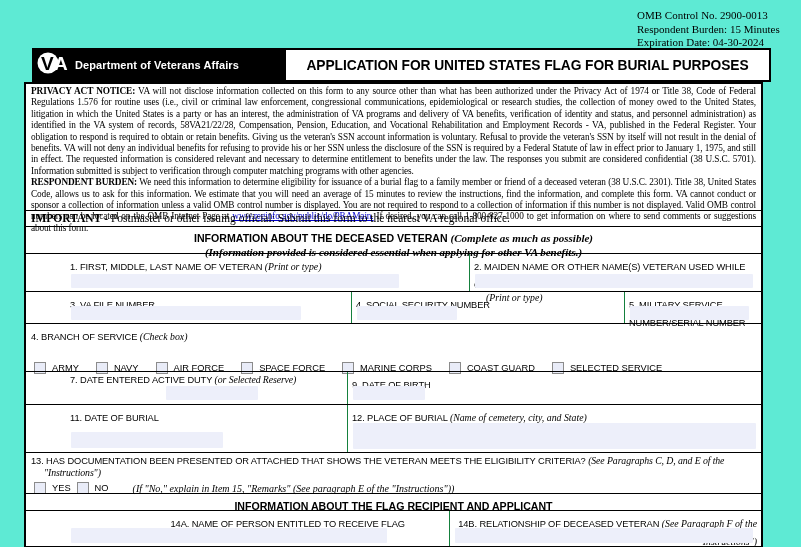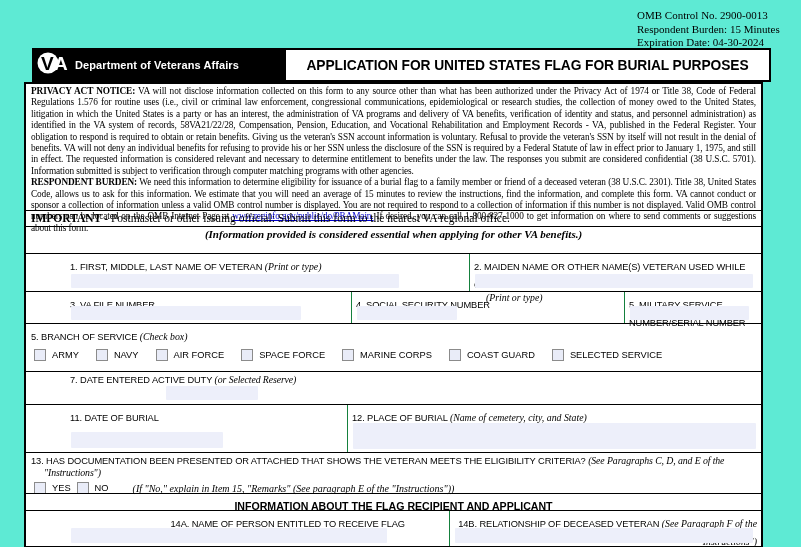--- a/index.html
+++ b/index.html
@@ -61,21 +61,21 @@
   .in-other { position:relative; display:inline-block; width:108px; height:13px; background:#edeffa; vertical-align:middle; margin-left:4px; }
   .in-7  { left:100px; width:92px; bottom:4px; }
   .in-8  { left:118px; width:86px; bottom:4px; }
   .in-9  { left:5px; width:72px; bottom:4px; }
   .in-10 { left:5px; width:64px; bottom:4px; }
   .in-11 { left:5px; width:152px; bottom:4px; height:16px; }
   .in-12 { left:5px; right:5px; bottom:3px; height:26px; }
   .in-14a { left:5px; right:22px; bottom:3px; height:15px; }
   .in-14b { left:5px; right:8px; bottom:3px; height:15px; }
 
-  .cb-row { display:flex; align-items:center; gap:17px; margin-top:5px; margin-left:3px; }
+  .cb-row { display:flex; align-items:center; gap:17px; margin-top:18px; margin-left:3px; }
   .cb-group { display:flex; align-items:center; gap:6px; cursor:pointer; }
   .cb { width:12px; height:12px; background:#e9ecf8; border:1px solid #8b8b8b; flex:0 0 12px; }
   .cb-label { font-family:"Liberation Sans", sans-serif; font-size:9.3px; }
   .other-row { margin-top:4px; margin-left:3px; display:flex; align-items:center; gap:6px; }
 
   .q13-line { display:flex; align-items:center; gap:6px; margin-top:3px; margin-left:3px; }
   .q13-hint { margin-left:18px; font-size:10px; }
 </style>
 </head>
 <body>
@@ -109,20 +109,21 @@
     <div class="row r-notice">
       <div class="notice-p"><span class="b">PRIVACY ACT NOTICE:</span><span> VA will not disclose information collected on this form to any source other than what has been authorized under the Privacy Act of 1974 or Title 38, Code of Federal Regulations 1.576 for routine uses (i.e., civil or criminal law enforcement, congressional communications, epidemiological or research studies, the collection of money owed to the United States, litigation in which the United States is a party or has an interest, the administration of VA programs and delivery of VA benefits, verification of identity and status, and personnel administration) as identified in the VA system of records, 58VA21/22/28, Compensation, Pension, Education, and Vocational Rehabilitation and Employment Records - VA, published in the Federal Register. Your obligation to respond is required to obtain or retain benefits. Giving us the veteran's SSN account information is voluntary. Refusal to provide the veteran's SSN by itself will not result in the denial of benefits. VA will not deny an individual benefits for refusing to provide his or her SSN unless the disclosure of the SSN is required by a Federal Statute of law in effect prior to January 1, 1975, and still in effect. The requested information is considered relevant and necessary to determine entitlement to benefits under the law. The responses you submit are considered confidential (38 U.S.C. 5701). Information submitted is subject to verification through computer matching programs with other agencies.</span></div>
       <div class="notice-p"><span class="b">RESPONDENT BURDEN:</span><span> We need this information to determine eligibility for issuance of a burial flag to a family member or friend of a deceased veteran (38 U.S.C. 2301). Title 38, United States Code, allows us to ask for this information. We estimate that you will need an average of 15 minutes to review the instructions, find the information, and complete this form. VA cannot conduct or sponsor a collection of information unless a valid OMB control number is displayed. You are not required to respond to a collection of information if this number is not displayed. Valid OMB control numbers can be located on the OMB Internet Page at </span><span class="link">www.reginfo.gov/public/do/PRAMain.</span><span> If desired, you can call 1-800-827-1000 to get information on where to send comments or suggestions about this form.</span></div>
     </div>
 
     <div class="row r-important">
       <div class="important-line"><span class="b">IMPORTANT</span><span> - Postmaster or other issuing official: Submit this form to the nearest VA regional office.</span></div>
     </div>
 
     <div class="row r-sec1">
+      <div><span class="sec-title">INFORMATION ABOUT THE DECEASED VETERAN </span><span class="sec-note">(Complete as much as possible)</span></div>
       <div class="sec-sub">(Information provided is considered essential when applying for other VA benefits.)</div>
     </div>
 
     <div class="row r-1">
       <div class="cell" style="flex:0 0 363px;">
         <span class="lbl">1. FIRST, MIDDLE, LAST NAME OF VETERAN </span><span class="note">(Print or type)</span>
         <div class="input in-1"></div>
       </div>
       <div class="cell">
         <span class="lbl">2. MAIDEN NAME OR OTHER NAME(S) VETERAN USED WHILE ON ACTIVE DUTY</span>
@@ -140,21 +141,21 @@
         <span class="lbl">4. SOCIAL SECURITY NUMBER</span>
         <div class="input in-4"></div>
       </div>
       <div class="cell">
         <span class="lbl">5. MILITARY SERVICE NUMBER/SERIAL NUMBER</span>
         <div class="input in-5"></div>
       </div>
     </div>
 
     <div class="row r-6">
-      <div><span class="lbl">5. BRANCH OF SERVICE </span><span class="note">(Check box)</span></div>
+      <div><span class="lbl">4. BRANCH OF SERVICE </span><span class="note">(Check box)</span></div>
       <div class="cb-row">
         <label class="cb-group">
             <span class="cb"></span>
             <span class="cb-label">ARMY</span>
           </label>
         <label class="cb-group">
             <span class="cb"></span>
             <span class="cb-label">NAVY</span>
           </label>
         <label class="cb-group">
@@ -178,20 +179,24 @@
             <span class="cb-label">SELECTED SERVICE</span>
           </label>
       </div>
     </div>
 
     <div class="row r-7">
       <div class="cell" style="flex:0 0 241px;">
         <span class="lbl hang"><span>7. DATE ENTERED ACTIVE DUTY </span><span class="note">(or Selected Reserve)</span></span>
         <div class="input in-7"></div>
       </div>
+      <div class="cell" style="flex:0 0 150px;">
+        <span class="lbl">9. DATE OF BIRTH</span>
+        <div class="input in-9"></div>
+      </div>
     </div>
 
     <div class="row r-11">
       <div class="cell" style="flex:0 0 241px;">
         <span class="lbl">11. DATE OF BURIAL</span>
         <div class="input in-11"></div>
       </div>
       <div class="cell">
         <span class="lbl">12. PLACE OF BURIAL </span><span class="note">(Name of cemetery, city, and State)</span>
         <div class="input in-12"></div>

